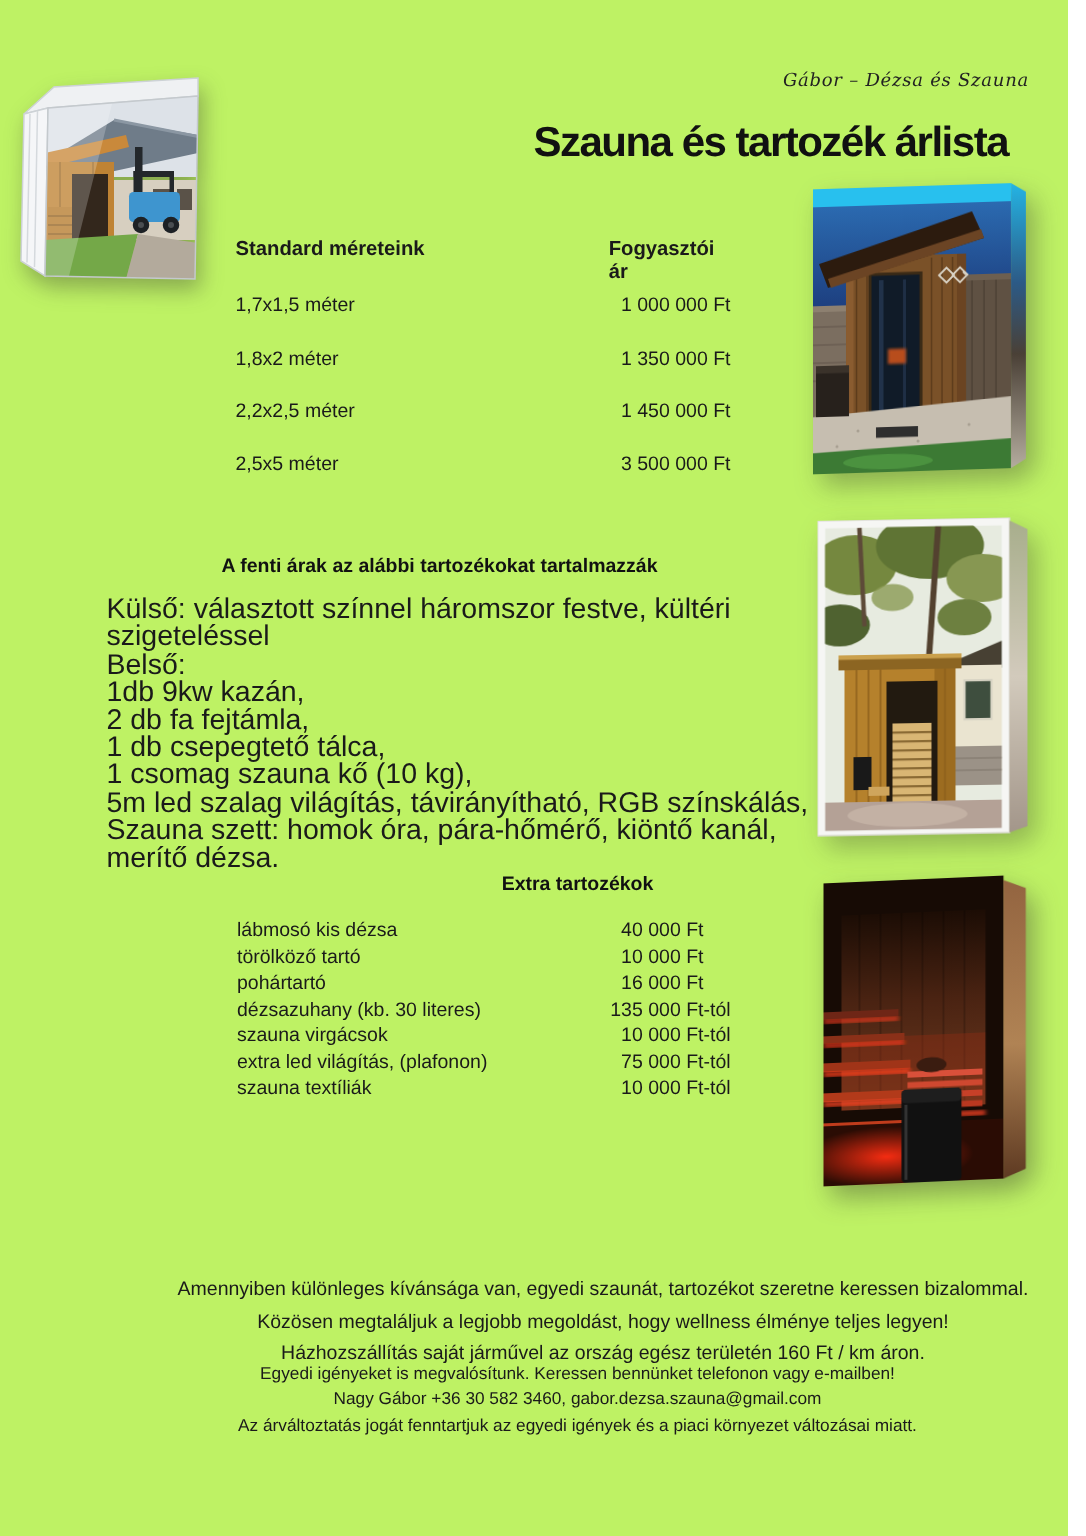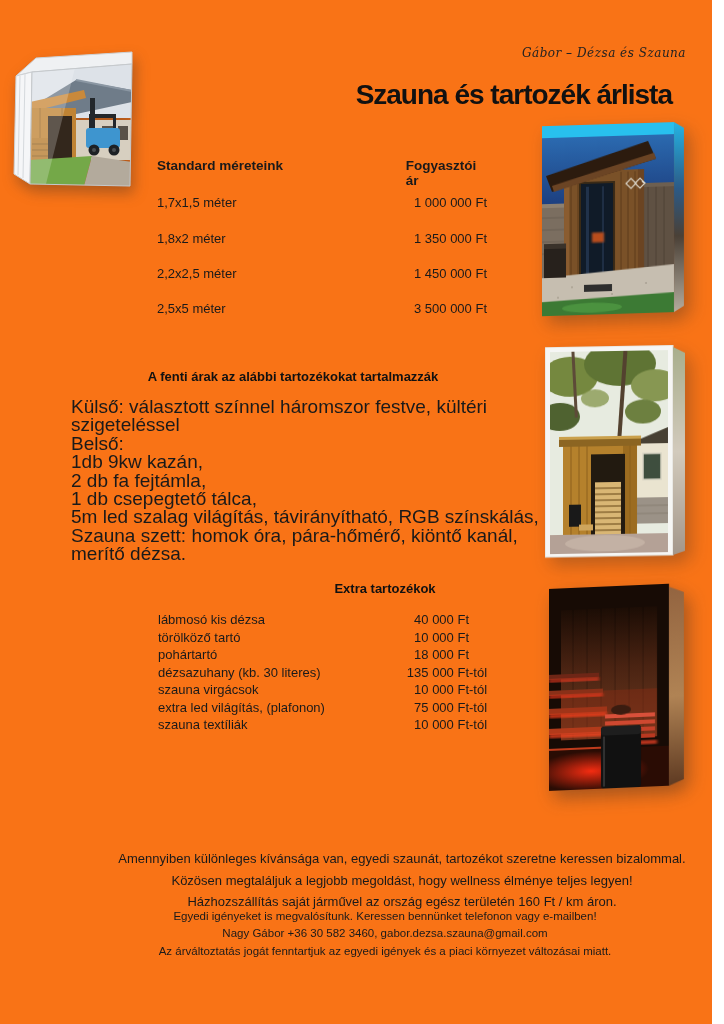--- a/index.html
+++ b/index.html
@@ -1,17 +1,17 @@
 <!DOCTYPE html>
 <html><head>
 <meta charset="utf-8">
 <style>
   html,body{margin:0;padding:0;}
   body{width:724px;height:1024px;background:#ffffff;font-family:"Liberation Sans",sans-serif;color:#1a1a1a;position:relative;overflow:hidden;}
-  .page{position:absolute;inset:0;width:712px;height:1024px;background:#f97316;}
+  .page{position:absolute;inset:0;width:712px;height:1024px;background:#bef264;}
 
   .brand{position:absolute;top:46px;right:26px;font-family:"DejaVu Serif",serif;font-style:italic;font-size:12px;letter-spacing:.5px;color:#222;}
   .title{position:absolute;top:60px;left:92px;width:580px;text-align:right;font-size:28px;font-weight:bold;letter-spacing:-1px;color:#111;}
 
   .photo{position:absolute;}
   .photo svg{display:block;}
   .p-book{left:6px;top:46px;filter:drop-shadow(3px 7px 7px rgba(40,40,40,.35));}
   .p1{left:542px;top:124px;transform:skewY(-1.8deg);filter:drop-shadow(6px 8px 9px rgba(40,40,40,.35));}
   .p2{left:545px;top:346px;transform:skewY(-1deg);filter:drop-shadow(6px 8px 9px rgba(40,40,40,.3));}
   .p3{left:549px;top:586px;transform:skewY(-2.5deg);filter:drop-shadow(5px 8px 9px rgba(40,40,40,.4));}
@@ -178,20 +178,21 @@
     </svg>
   </div>
 
   <div class="sec-heading h-included">A fenti árak az alábbi tartozékokat tartalmazzák</div>
   <div class="included">
     <div>Külső: választott színnel háromszor festve, kültéri szigeteléssel</div>
     <div>Belső:</div>
     <div>1db 9kw kazán,</div>
     <div>2 db fa fejtámla,</div>
     <div>1 db csepegtető tálca,</div>
+    <div>1 csomag szauna kő (10 kg),</div>
     <div>5m led szalag világítás, távirányítható, RGB színskálás,</div>
     <div>Szauna szett: homok óra, pára-hőmérő, kiöntő kanál, merítő dézsa.</div>
   </div>
 
   <div class="photo p2">
     <svg width="140" height="212" viewBox="0 0 140 212" preserveAspectRatio="none">
       <defs>
         <linearGradient id="side2" x1="0" y1="0" x2="0" y2="1">
           <stop offset="0" stop-color="#a8ae8c"></stop>
             <stop offset="0.5" stop-color="#d2cabc"></stop>
@@ -256,21 +257,21 @@
       <span class="num">40 000 Ft</span>
       <span class="suf"></span>
     </div>
     <div class="ex-row">
       <span class="lbl">törölköző tartó</span>
       <span class="num">10 000 Ft</span>
       <span class="suf"></span>
     </div>
     <div class="ex-row">
       <span class="lbl">pohártartó</span>
-      <span class="num">18 000 Ft</span>
+      <span class="num">16 000 Ft</span>
       <span class="suf"></span>
     </div>
     <div class="ex-row">
       <span class="lbl">dézsazuhany (kb. 30 literes)</span>
       <span class="num">135 000 Ft</span>
       <span class="suf">-tól</span>
     </div>
     <div class="ex-row">
       <span class="lbl">szauna virgácsok</span>
       <span class="num">10 000 Ft</span>

